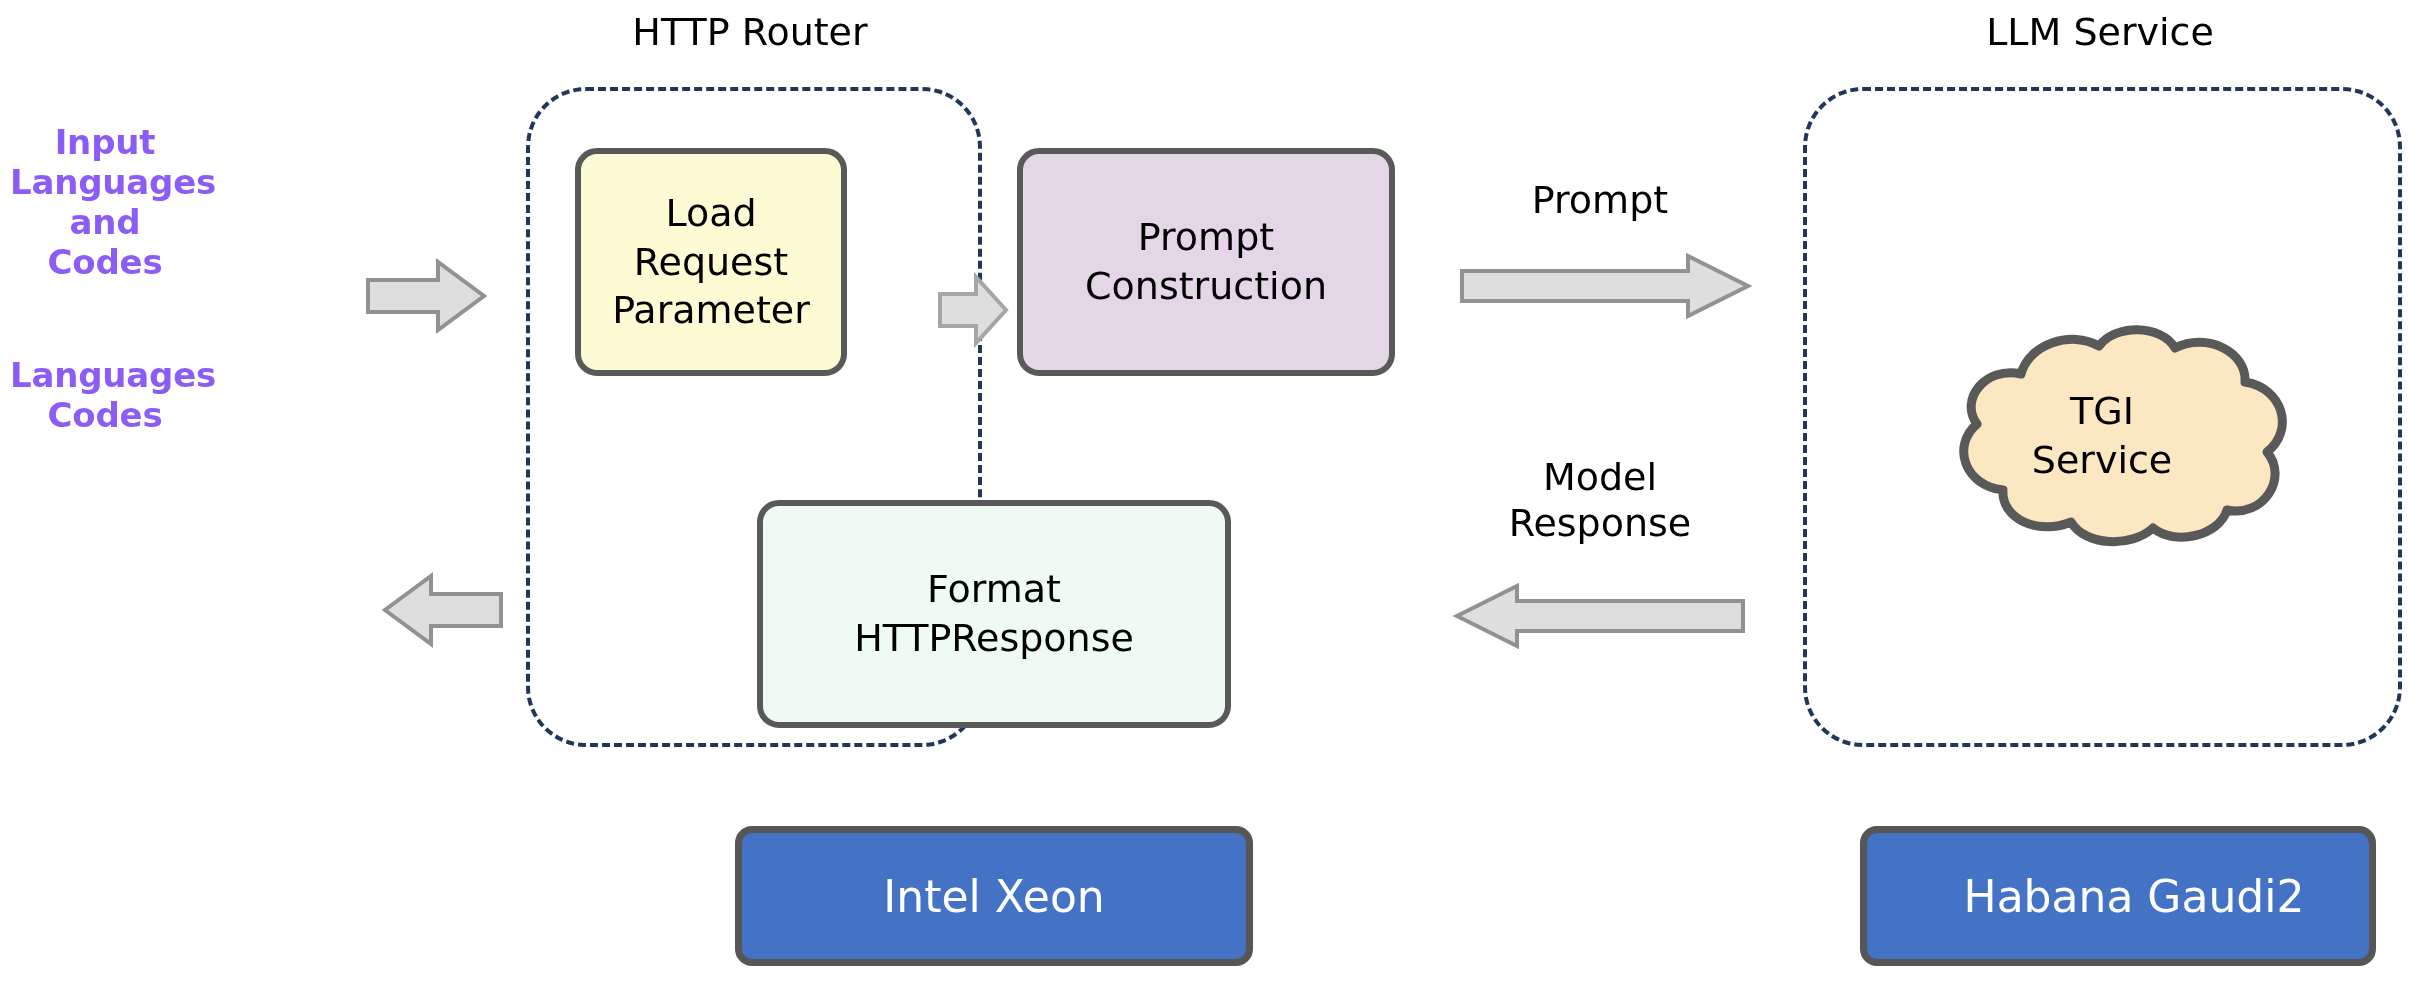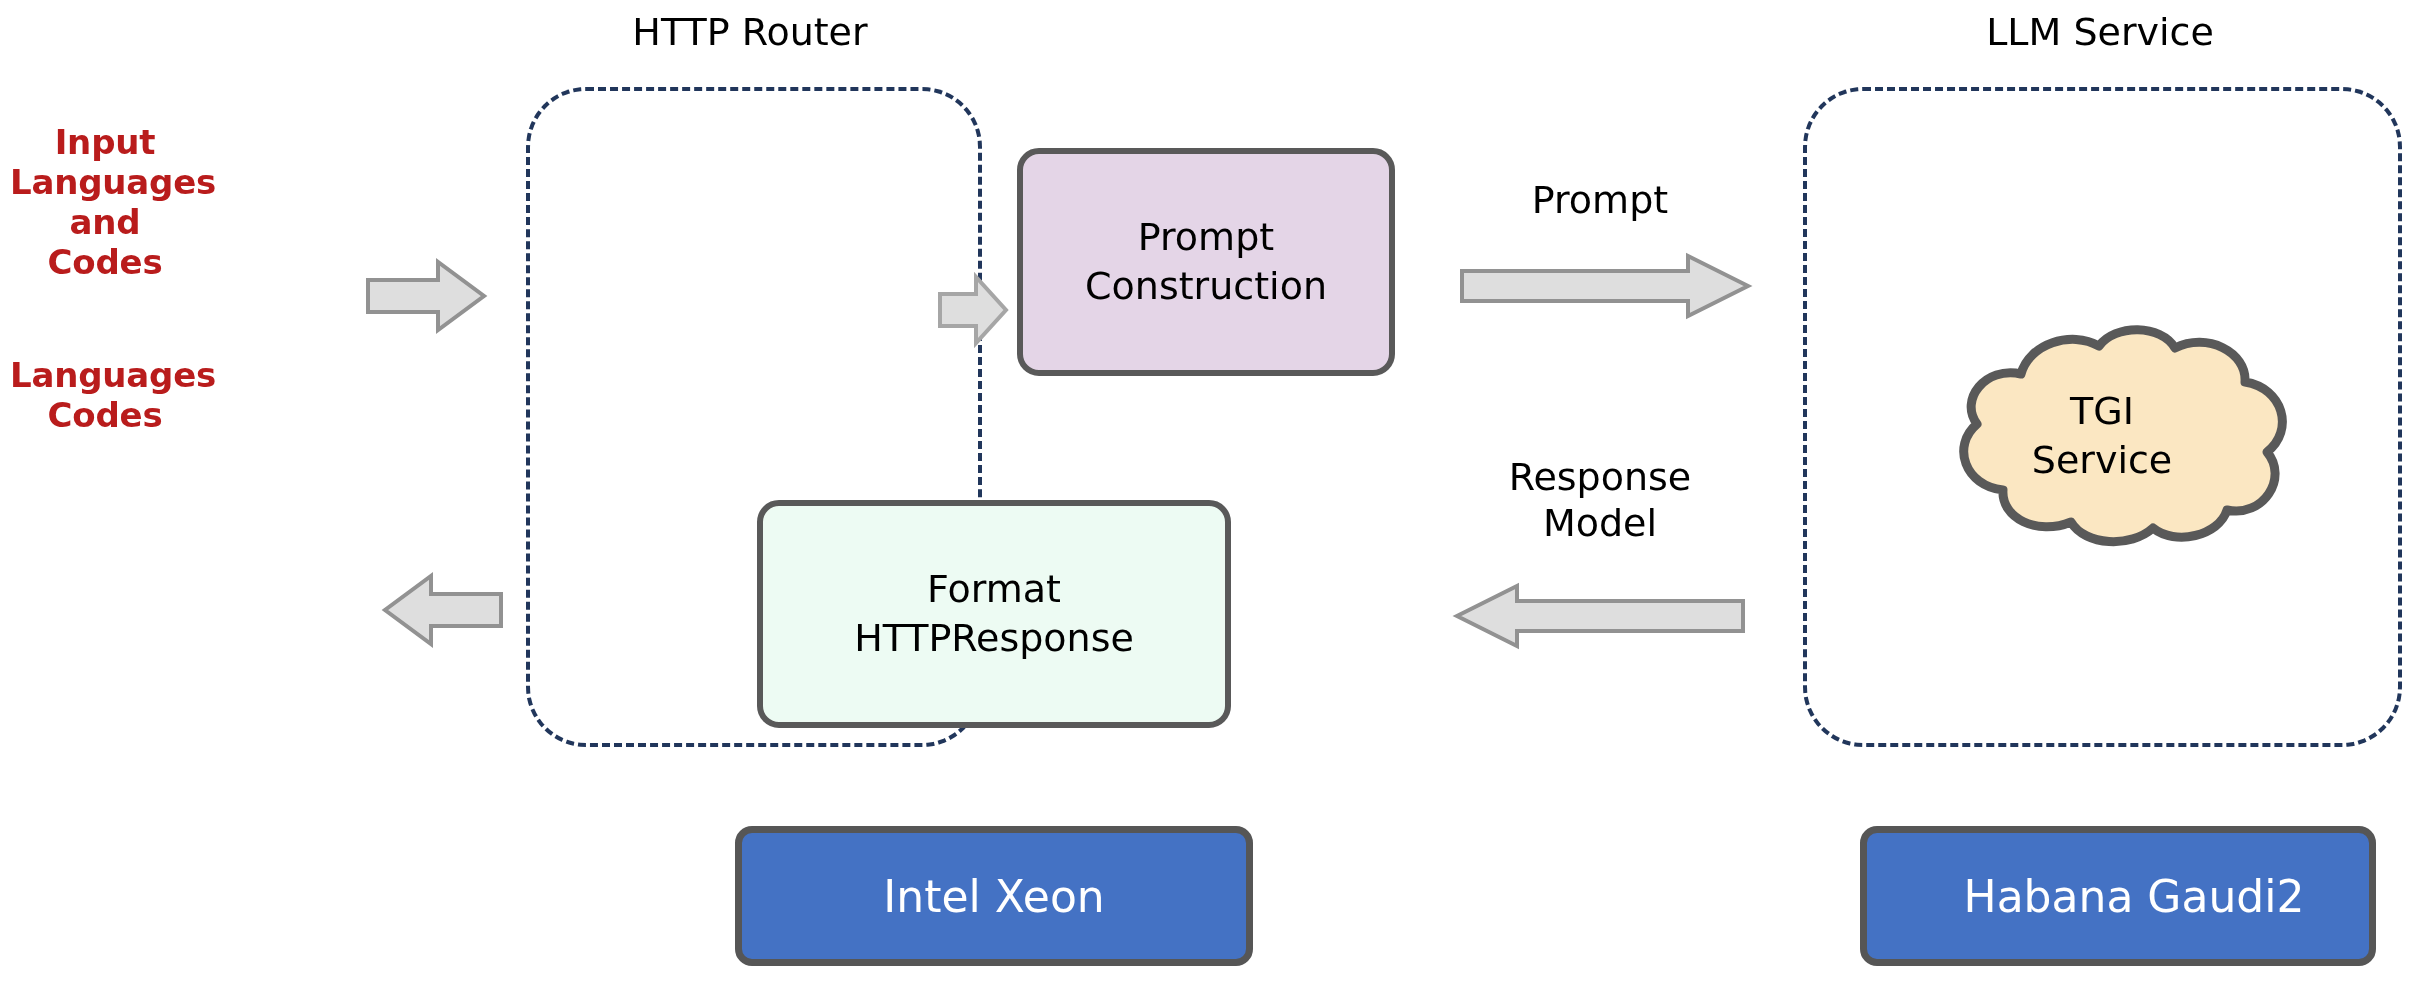--- a/index.html
+++ b/index.html
@@ -13,21 +13,21 @@
     width: 2433px;
     height: 1006px;
     background: #ffffff;
     overflow: hidden;
     font-family: "DejaVu Sans", "Liberation Sans", sans-serif;
   }
   .abs { position: absolute; }
 
   
   .io-label {
-    color: #b91c1c;
+    color: #8b5cf6;
     font-weight: bold;
     font-size: 34px;
     line-height: 1.18;
     text-align: center;
     font-family: "DejaVu Sans", "Liberation Sans", sans-serif;
     letter-spacing: -0.2px;
   }
 
   
   .section-title {
@@ -133,20 +133,27 @@
   <div class="abs" style="left:383px; top:572px; width:120px; height:76px;">
     <svg class="arrow-svg" width="120" height="76" viewBox="0 0 120 76">
       <polygon points="118,22 48,22 48,4 2,38 48,72 48,54 118,54" fill="#DEDEDE" stroke="#929292" stroke-width="4" stroke-linejoin="miter"></polygon>
     </svg>
   </div>
 
   <div class="abs section-title" style="left:400px; top:12px; width:700px;">HTTP Router</div>
 
   <div class="abs dashed-group" style="left:526px; top:87px; width:456px; height:660px;"></div>
 
+  <div class="abs node node-yellow" style="left:575px; top:148px; width:272px; height:228px;">
+    <div>
+      <div>Load</div>
+      <div>Request</div>
+      <div>Parameter</div>
+    </div>
+  </div>
 
   <div class="abs" style="left:938px; top:274px; width:70px; height:72px;">
     <svg class="arrow-svg" width="70" height="72" viewBox="0 0 70 72">
       <polygon points="2,20 38,20 38,3 68,36 38,69 38,52 2,52" fill="#DEDEDE" stroke="#A6A6A6" stroke-width="4" stroke-linejoin="miter"></polygon>
     </svg>
   </div>
 
   <div class="abs node node-purple" style="left:1017px; top:148px; width:378px; height:228px;">
     <div>
       <div>Prompt</div>
@@ -163,22 +170,22 @@
 
   <div class="abs flow-label" style="left:1430px; top:178px; width:340px;">Prompt</div>
 
   <div class="abs" style="left:1460px; top:253px; width:290px; height:66px;">
     <svg class="arrow-svg" width="290" height="66" viewBox="0 0 290 66">
       <polygon points="2,18 228,18 228,3 288,33 228,63 228,48 2,48" fill="#DEDEDE" stroke="#929292" stroke-width="4" stroke-linejoin="miter"></polygon>
     </svg>
   </div>
 
   <div class="abs flow-label" style="left:1420px; top:455px; width:360px;">
+    <div>Model</div>
     <div>Response</div>
-    <div>Model</div>
   </div>
 
   <div class="abs" style="left:1455px; top:583px; width:290px; height:66px;">
     <svg class="arrow-svg" width="290" height="66" viewBox="0 0 290 66">
       <polygon points="288,18 62,18 62,3 2,33 62,63 62,48 288,48" fill="#DEDEDE" stroke="#929292" stroke-width="4" stroke-linejoin="miter"></polygon>
     </svg>
   </div>
 
   <div class="abs section-title" style="left:1850px; top:12px; width:500px;">LLM Service</div>
 

